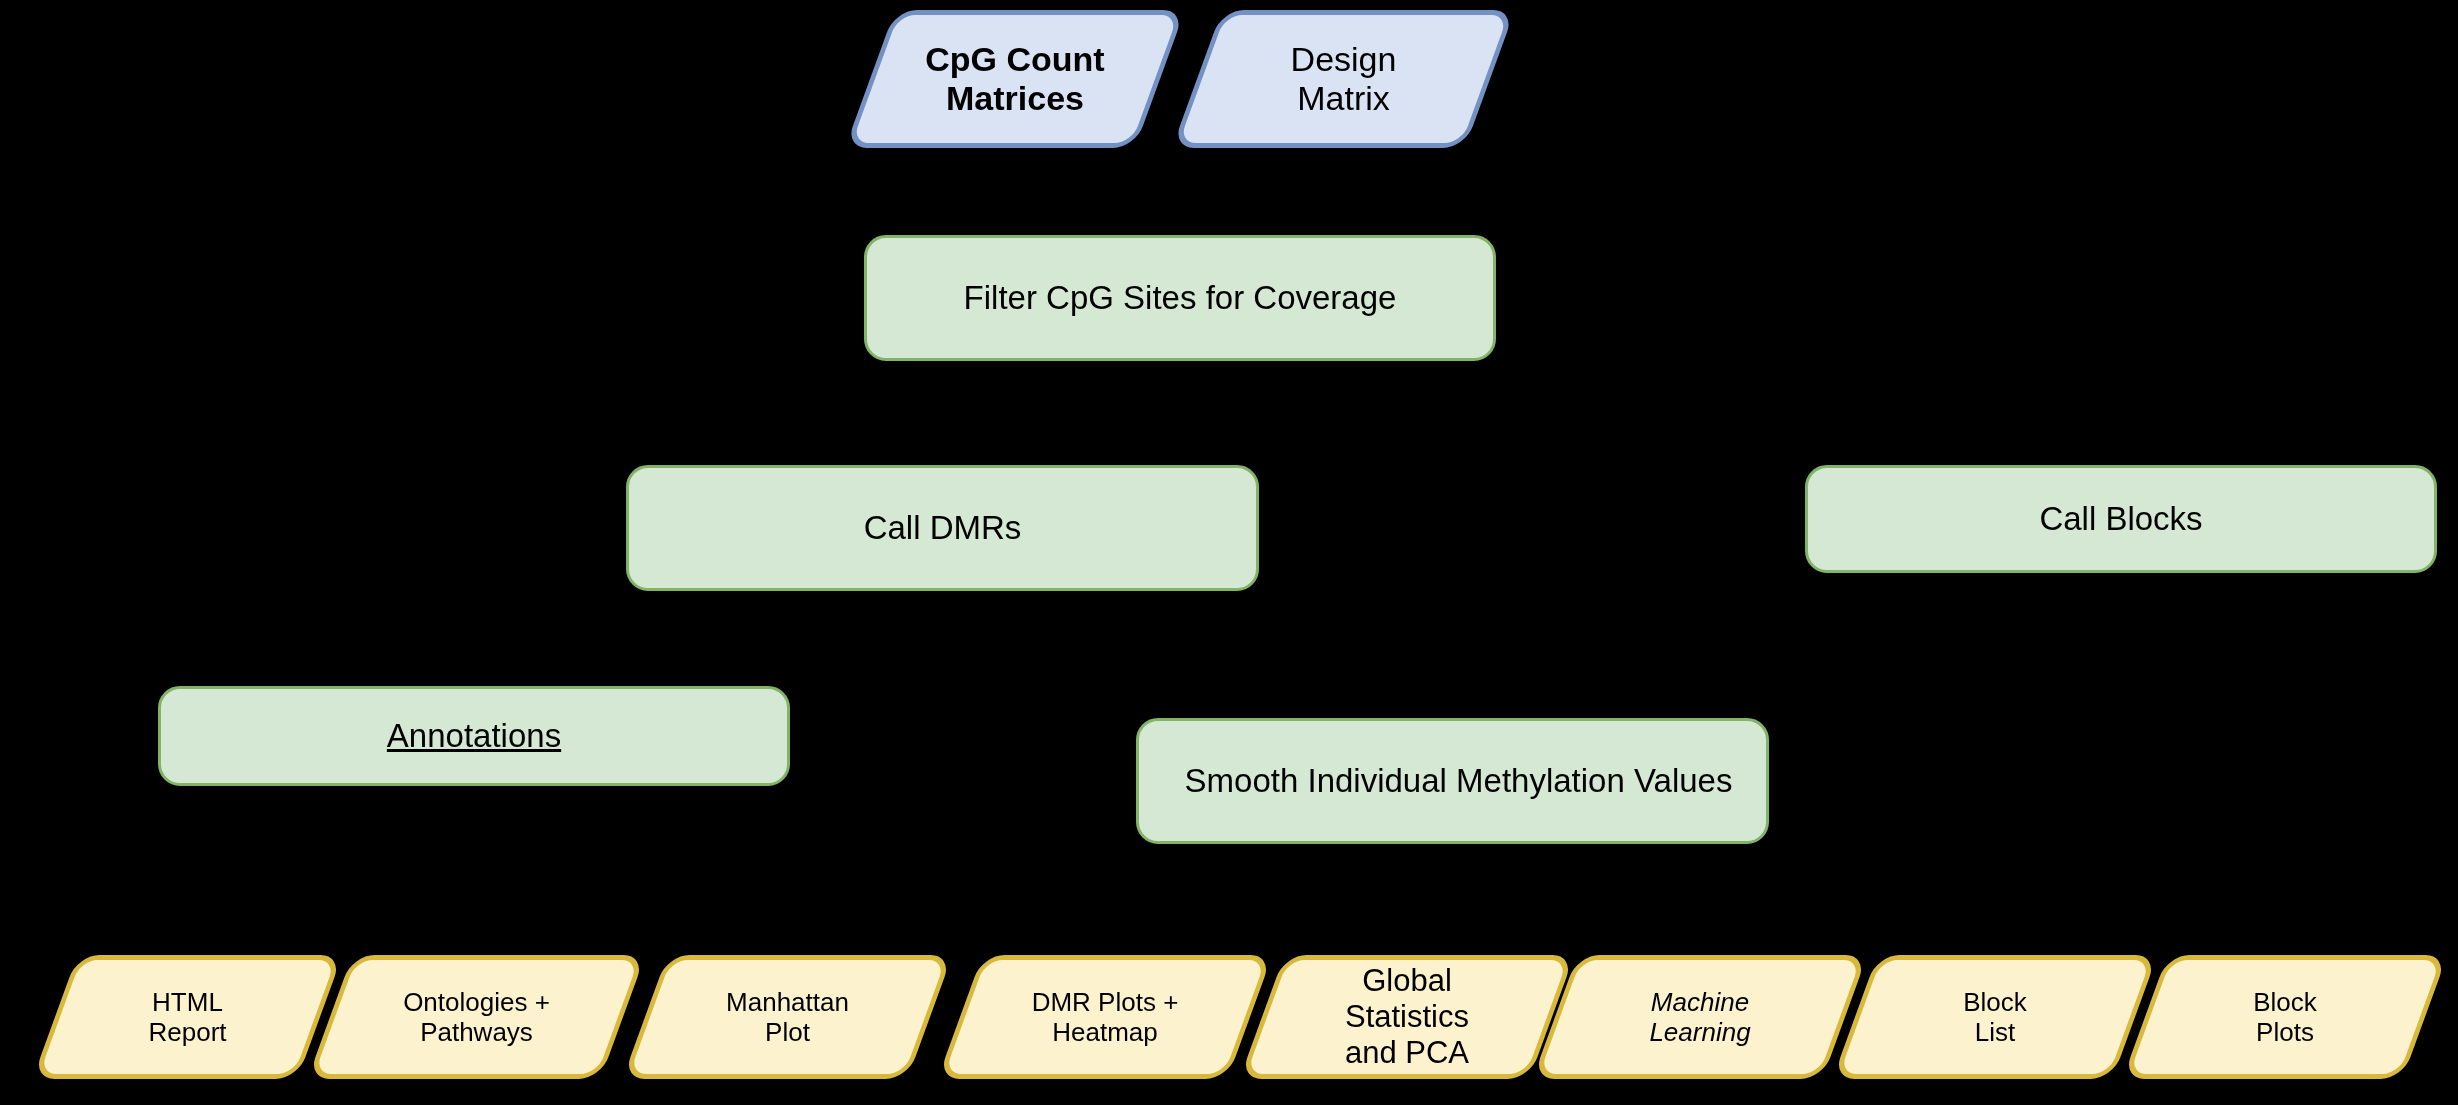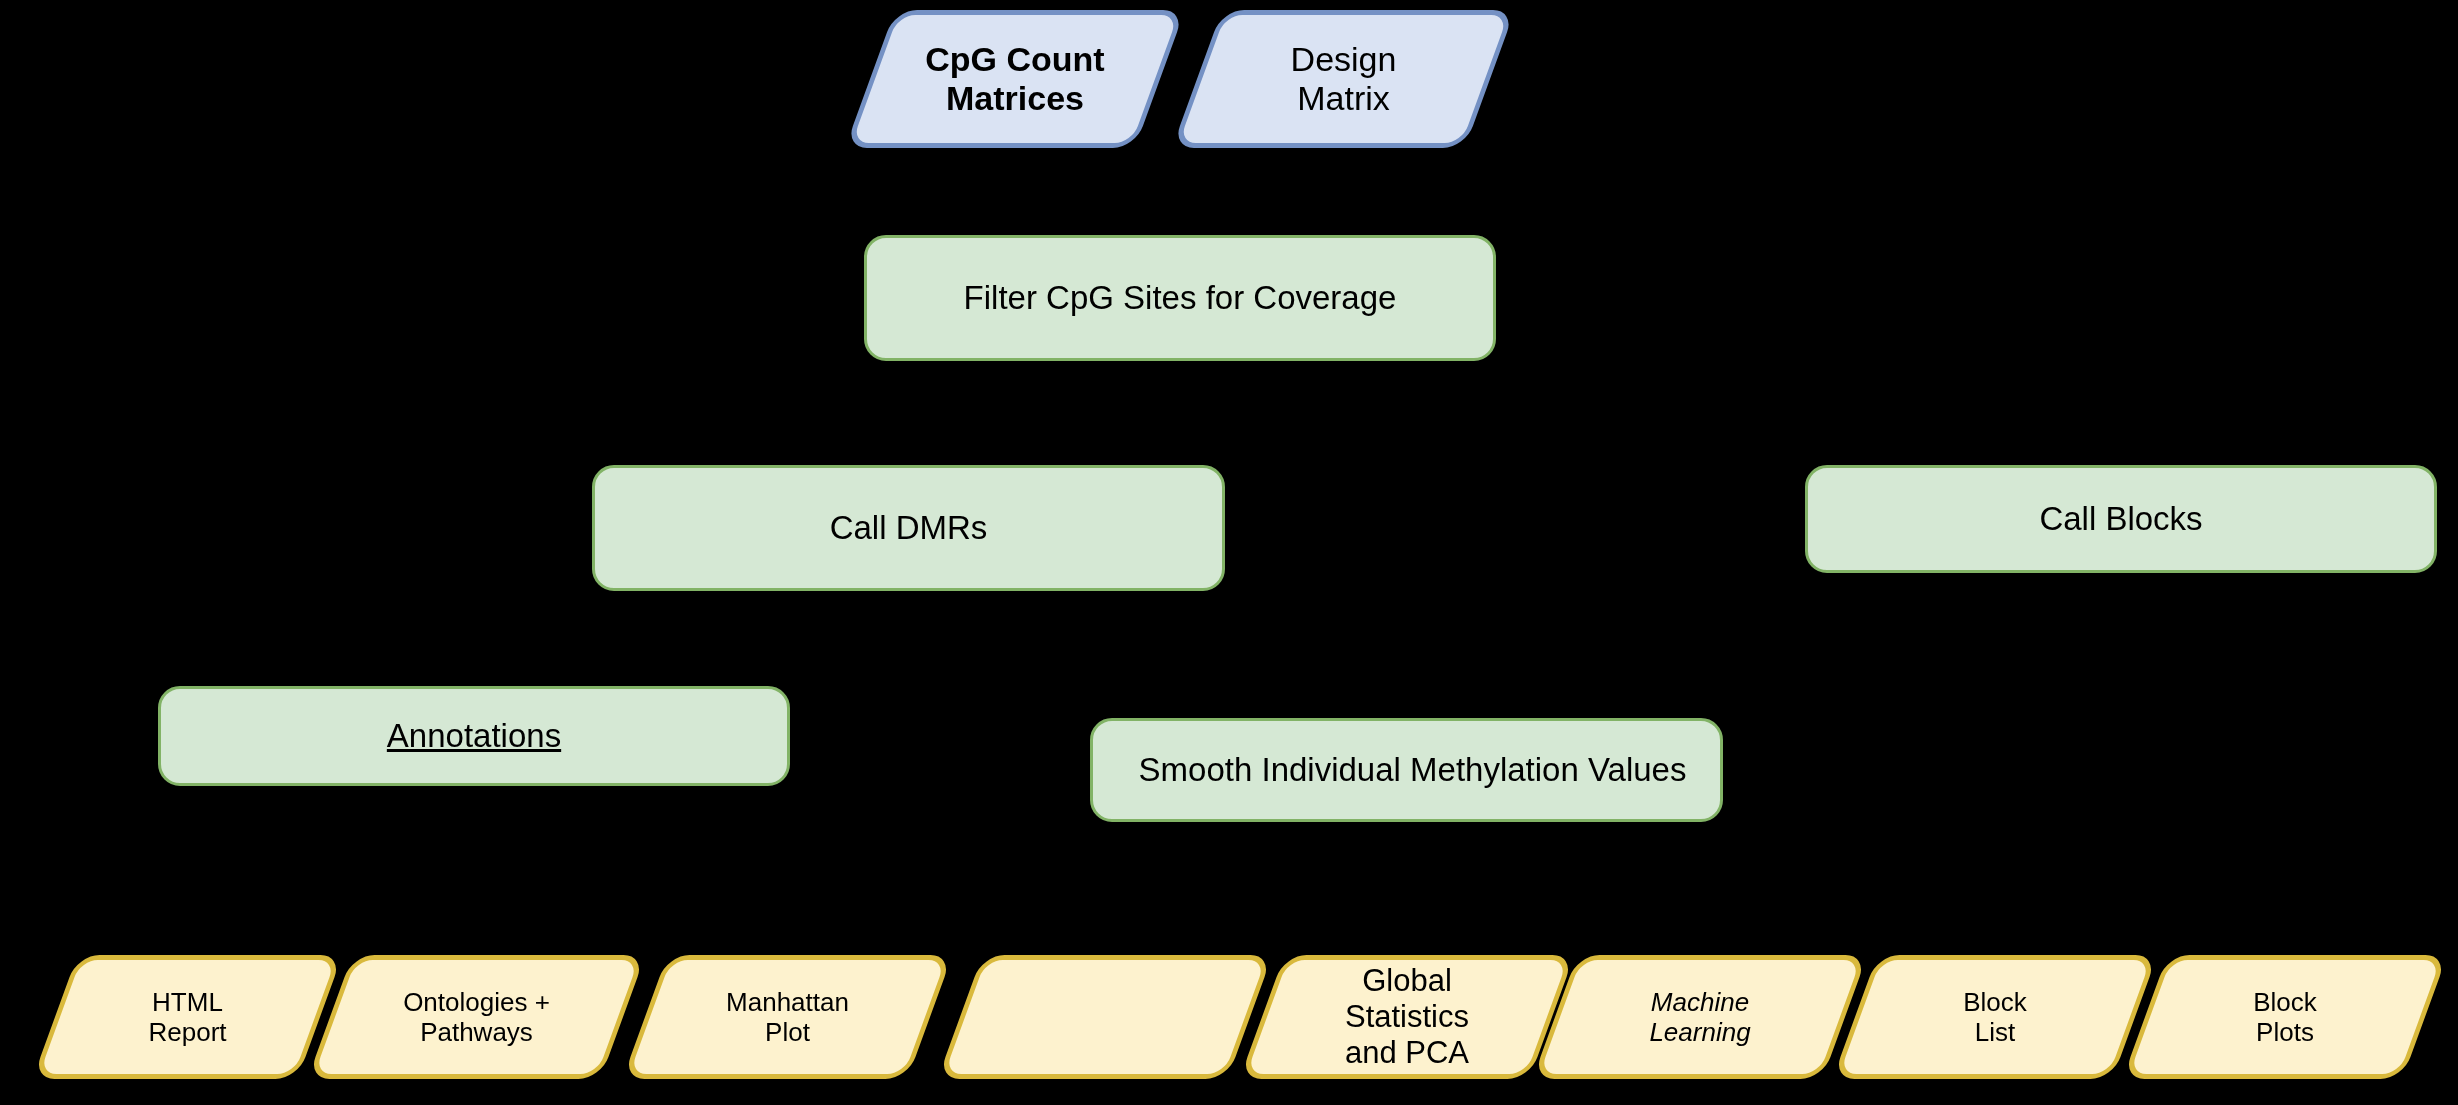--- a/index.html
+++ b/index.html
@@ -120,33 +120,33 @@
   <div class="node data blue" style="left: 1197px; top: 10px; width: 293px; height: 138px;">
     <span class="skin"></span>
     <span class="label">Design
 Matrix</span>
   </div>
 
   <div class="node process" style="left: 864px; top: 235px; width: 632px; height: 126px;">
     <span class="label">Filter CpG Sites for Coverage</span>
   </div>
 
-  <div class="node process" style="left: 592px; top: 465px; width: 633px; height: 126px;">
+  <div class="node process" style="left: 626px; top: 465px; width: 633px; height: 126px;">
     <span class="label">Call DMRs</span>
   </div>
 
   <div class="node process" style="left: 1805px; top: 465px; width: 632px; height: 108px;">
     <span class="label">Call Blocks</span>
   </div>
 
   <div class="node process" style="left: 158px; top: 686px; width: 632px; height: 100px; text-decoration: underline;">
     <span class="label">Annotations</span>
   </div>
 
-  <div class="node process" style="left: 1090px; top: 718px; width: 633px; height: 104px; padding-left: 12px;">
+  <div class="node process" style="left: 1136px; top: 718px; width: 633px; height: 126px; padding-left: 12px;">
     <span class="label">Smooth Individual Methylation Values</span>
   </div>
 
   <div class="node data yellow" style="left: 55px; top: 955px; width: 265px; height: 124px;">
     <span class="skin"></span>
     <span class="label">HTML
 Report</span>
   </div>
 
   <div class="node data yellow" style="left: 330px; top: 955px; width: 293px; height: 124px;">
@@ -156,20 +156,22 @@
   </div>
 
   <div class="node data yellow" style="left: 645px; top: 955px; width: 285px; height: 124px;">
     <span class="skin"></span>
     <span class="label">Manhattan
 Plot</span>
   </div>
 
   <div class="node data yellow" style="left: 960px; top: 955px; width: 290px; height: 124px;">
     <span class="skin"></span>
+    <span class="label">DMR Plots +
+Heatmap</span>
   </div>
 
   <div class="node data yellow tight" style="left: 1262px; top: 955px; width: 290px; height: 124px;">
     <span class="skin"></span>
     <span class="label">Global
 Statistics
 and PCA</span>
   </div>
 
   <div class="node data yellow" style="left: 1555px; top: 955px; width: 290px; height: 124px; font-style: italic;">

